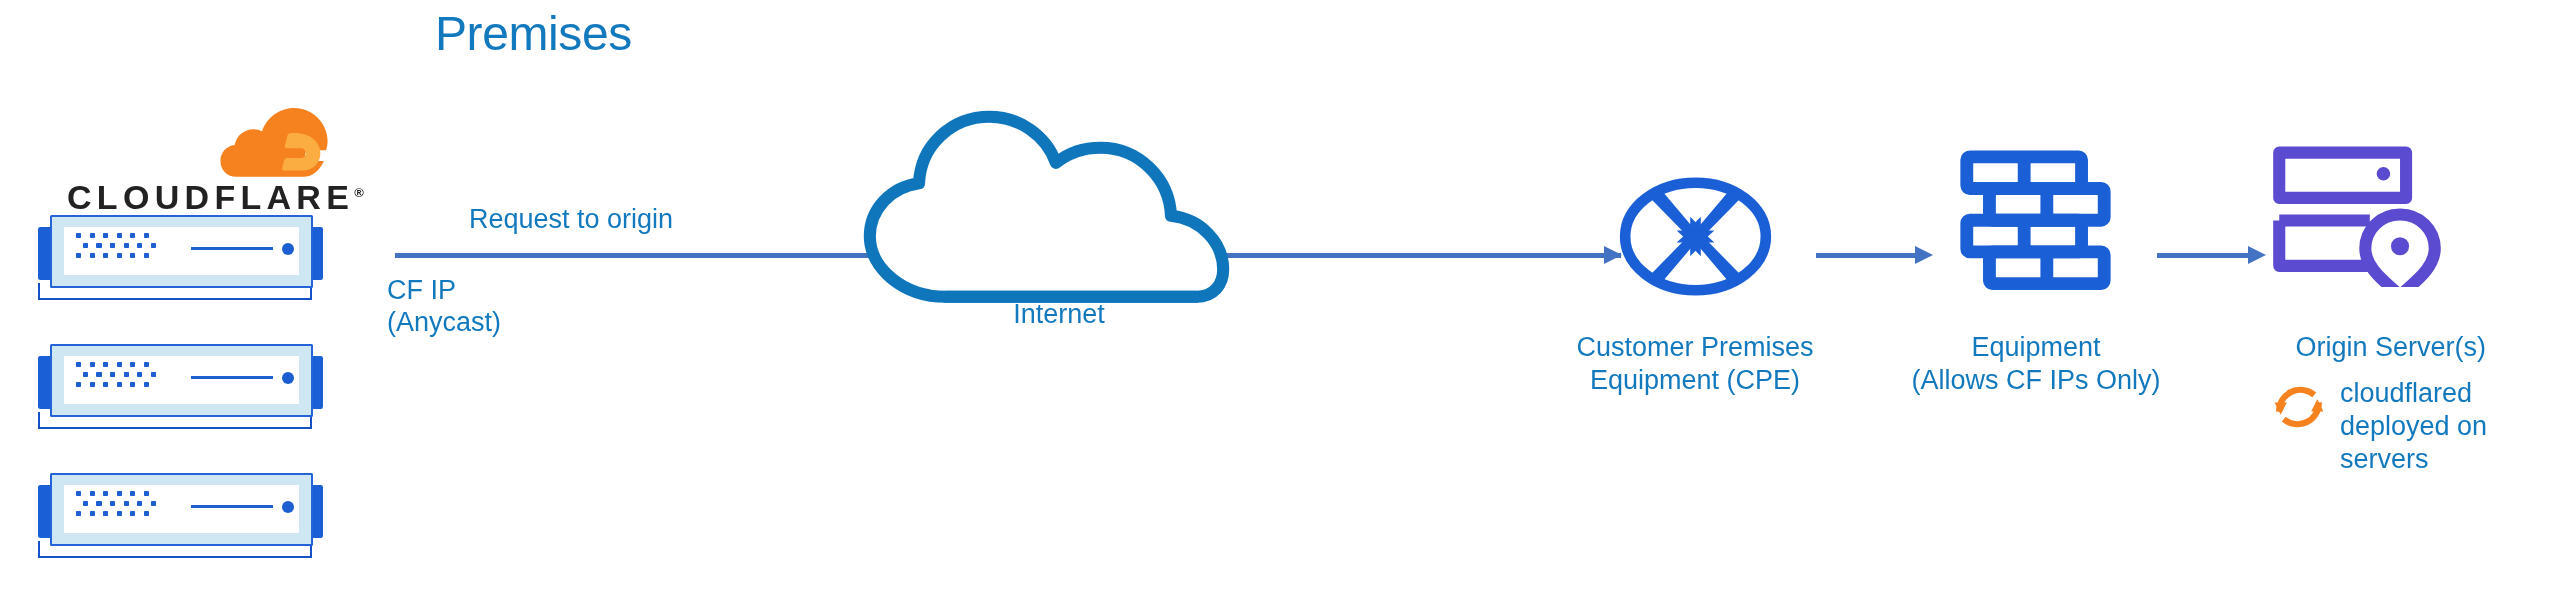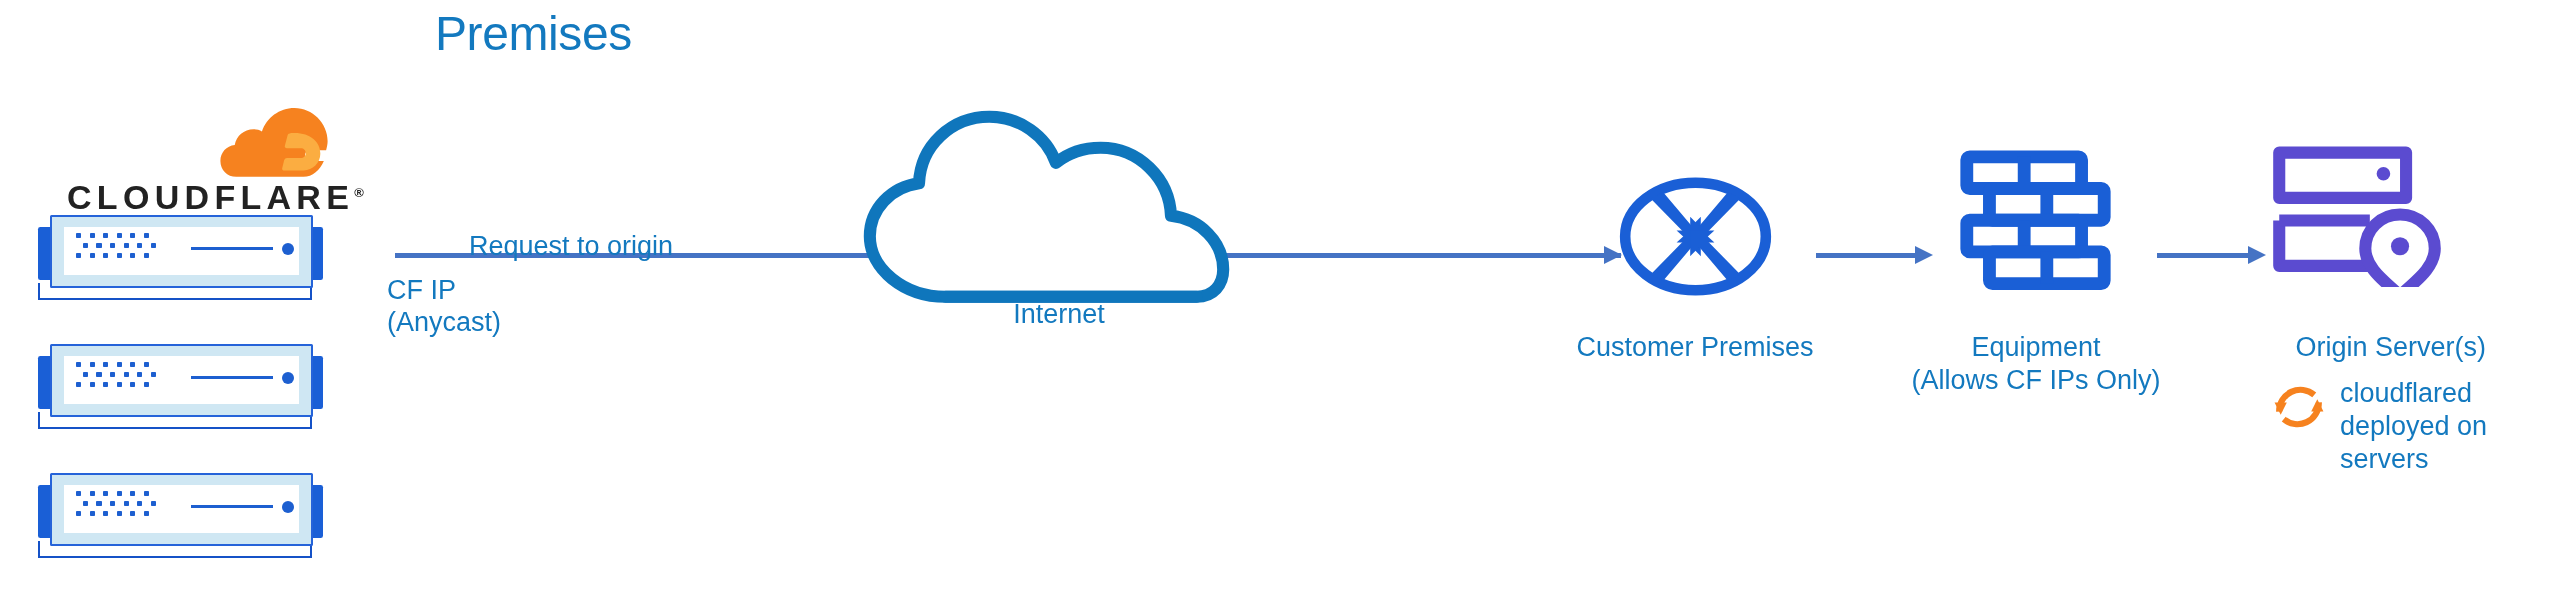--- a/index.html
+++ b/index.html
@@ -302,21 +302,21 @@
           </div>
         <div class="srv-line"></div>
         <div class="srv-led"></div>
       </div>
     </div>
   </div>
 
   <div class="abs flow-line" style="left:395px; top:253px; width:1226px;"></div>
   <div class="abs arrow-head" style="left:1604px; top:246px;"></div>
 
-  <div class="abs flow-label" style="left:469px; top:203px;margin-top:27px;">Request to origin</div>
+  <div class="abs flow-label" style="left:469px; top:203px;">Request to origin</div>
 
   <div class="abs flow-label" style="left:387px; top:274px;">CF IP</div>
   <div class="abs flow-label" style="left:387px; top:306px;">(Anycast)</div>
 
   <div class="abs" id="internet-cloud">
     <svg viewBox="0 0 600 260" width="454" height="197">
       <path d="M150 252
                C 95 252, 50 215, 50 172
                C 50 136, 78 107, 115 102
                C 117 52, 158 14, 208 14
@@ -343,20 +343,21 @@
       <g fill="#1a5fd6">
         <path d="M46 30 L62 21 L100 66 L112 54 L112 88 L80 88 L92 77 Z"></path>
         <path d="M164 30 L148 21 L110 66 L98 54 L98 88 L130 88 L118 77 Z" transform="translate(0,0)"></path>
         <path d="M46 130 L62 139 L100 94 L112 106 L112 72 L80 72 L92 83 Z"></path>
         <path d="M164 130 L148 139 L110 94 L98 106 L98 72 L130 72 L118 83 Z"></path>
       </g>
     </svg>
   </div>
   <div class="abs node-label" id="cpe-label">
     <div>Customer Premises</div>
+    <div>Equipment (CPE)</div>
   </div>
 
   <div class="abs" id="firewall-node">
     <svg viewBox="0 0 200 200" width="151" height="151">
       <g fill="none" stroke="#1a5fd6" stroke-width="17" stroke-linejoin="round">
         <rect x="9" y="9" width="152" height="42" rx="4"></rect>
         <line x1="85" y1="9" x2="85" y2="51"></line>
         <rect x="39" y="51" width="152" height="42" rx="4"></rect>
         <line x1="115" y1="51" x2="115" y2="93"></line>
         <rect x="9" y="93" width="152" height="42" rx="4"></rect>

